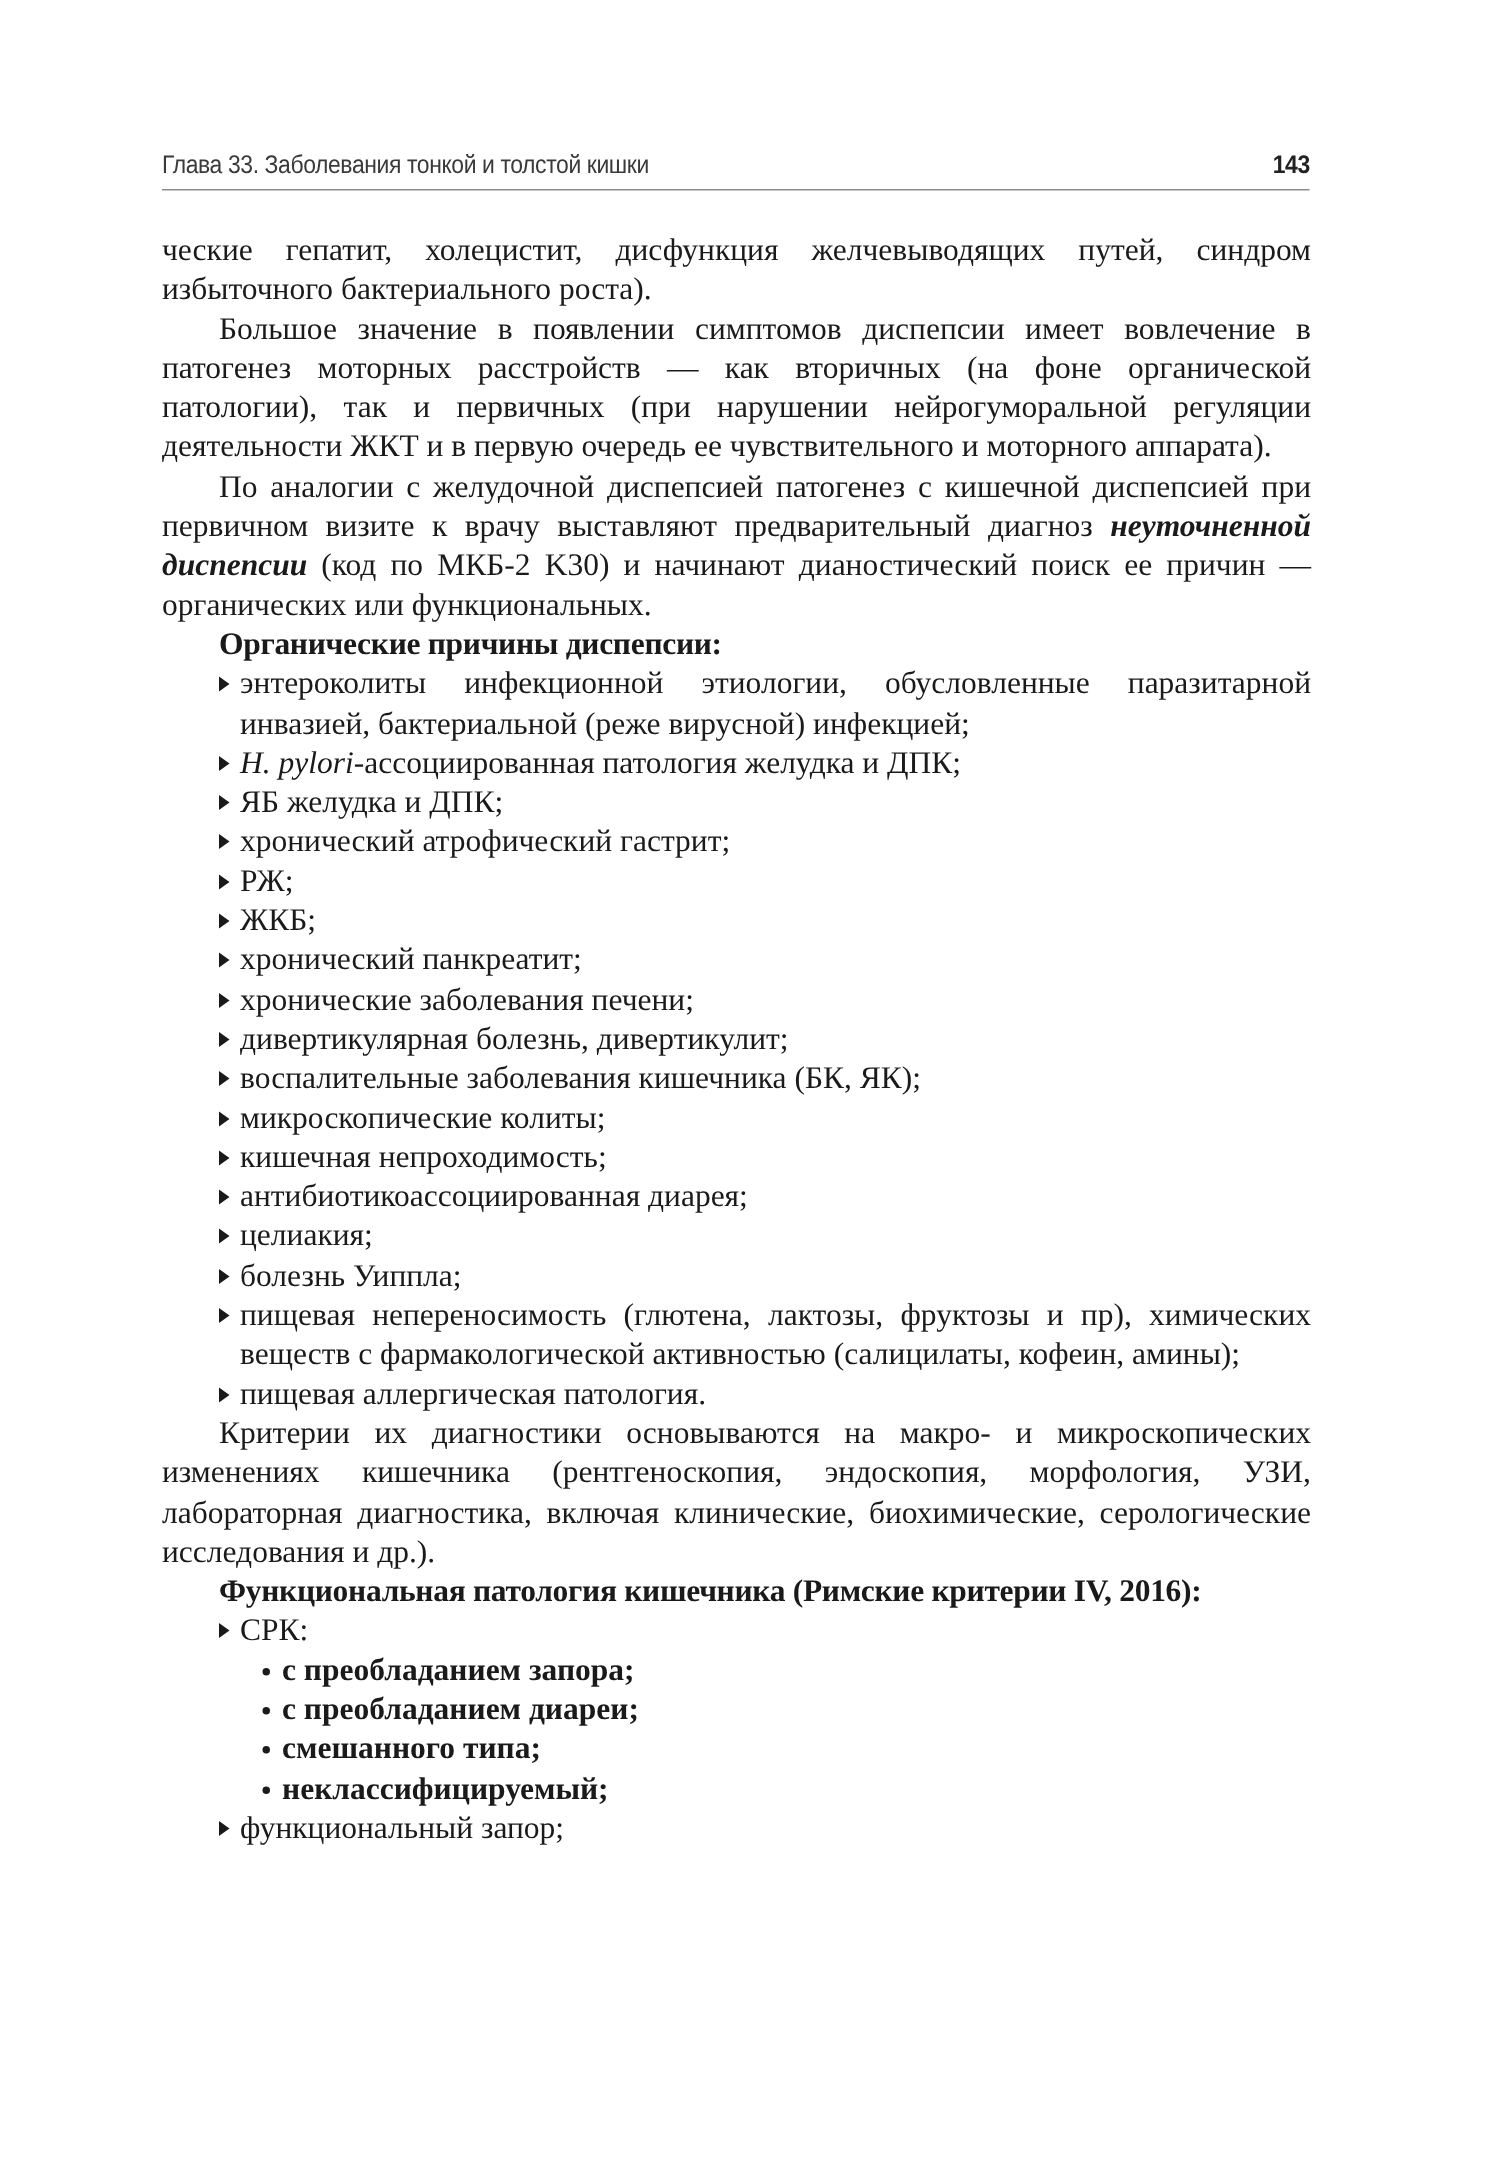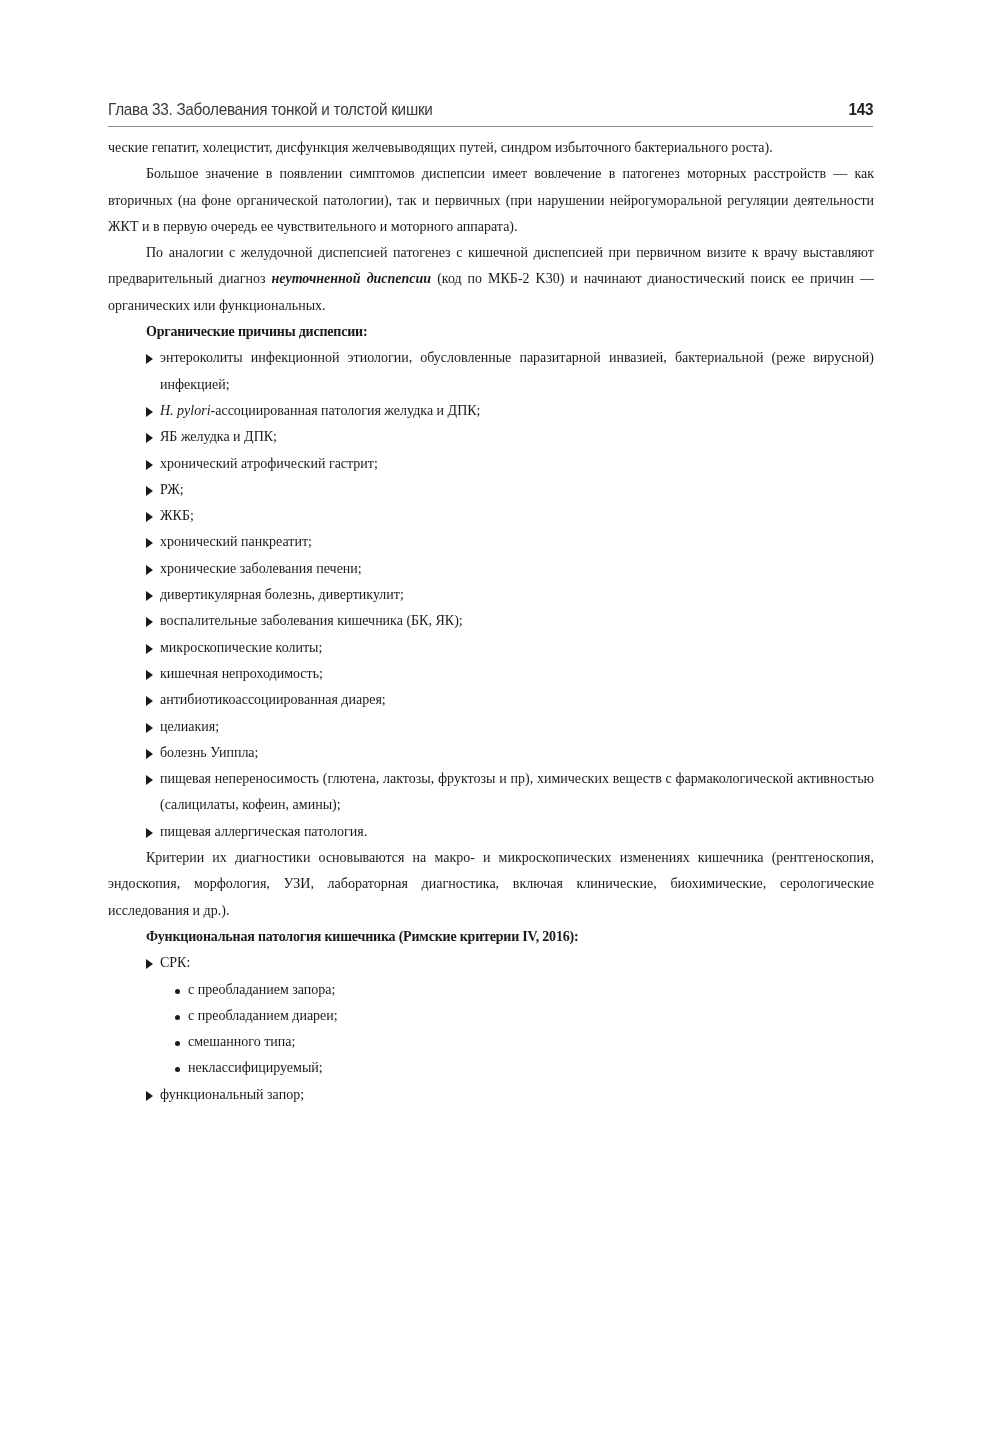--- a/index.html
+++ b/index.html
@@ -10,32 +10,32 @@
     color: #1a1a1a;
   }
   .running-head {
     display: flex; justify-content: space-between; align-items: flex-end;
     font-family: "Liberation Sans", "DejaVu Sans", sans-serif;
     font-size: 17px; color: #3a3a3a; letter-spacing: -0.3px;
     padding-bottom: 6px; border-bottom: 1.5px solid #8c8c8c;
     transform: scaleX(0.9); transform-origin: left bottom; width: 111%;
   }
   .running-head .page-number { font-weight: bold; color: #222; font-size: 17px; }
-  .body-text { margin-top: 8px; font-size: 14px; line-height: 26.3px; }
+  .body-text { margin-top: 26px; font-size: 21px; line-height: 26.3px; }
   .para { margin: 0; text-align: justify; }
   .para.indent { text-indent: 38px; }
   .heading { margin: 0 0 0 38px; font-weight: bold; letter-spacing: -0.2px; }
   ul.tri { list-style: none; margin: 0; padding: 0 0 0 38px; }
   ul.tri > li { position: relative; padding-left: 14px; text-align: justify; }
   ul.tri > li::before {
     content: ""; position: absolute; left: 0; top: 9px;
     border-left: 7px solid #1a1a1a; border-top: 5px solid transparent; border-bottom: 5px solid transparent;
   }
   ul.dot { list-style: none; margin: 0; padding: 0 0 0 14px; }
-  ul.dot > li { position: relative; padding-left: 14px; }
+  ul.dot > li { position: relative; padding-left: 14px; font-weight: bold; }
   ul.dot > li::before {
     content: ""; position: absolute; left: 1px; top: 12px;
     width: 5px; height: 5px; border-radius: 50%; background: #1a1a1a;
   }
   .bi { font-weight: bold; font-style: italic; }
   .it { font-style: italic; }
 </style>
 </head>
 <body>
 

